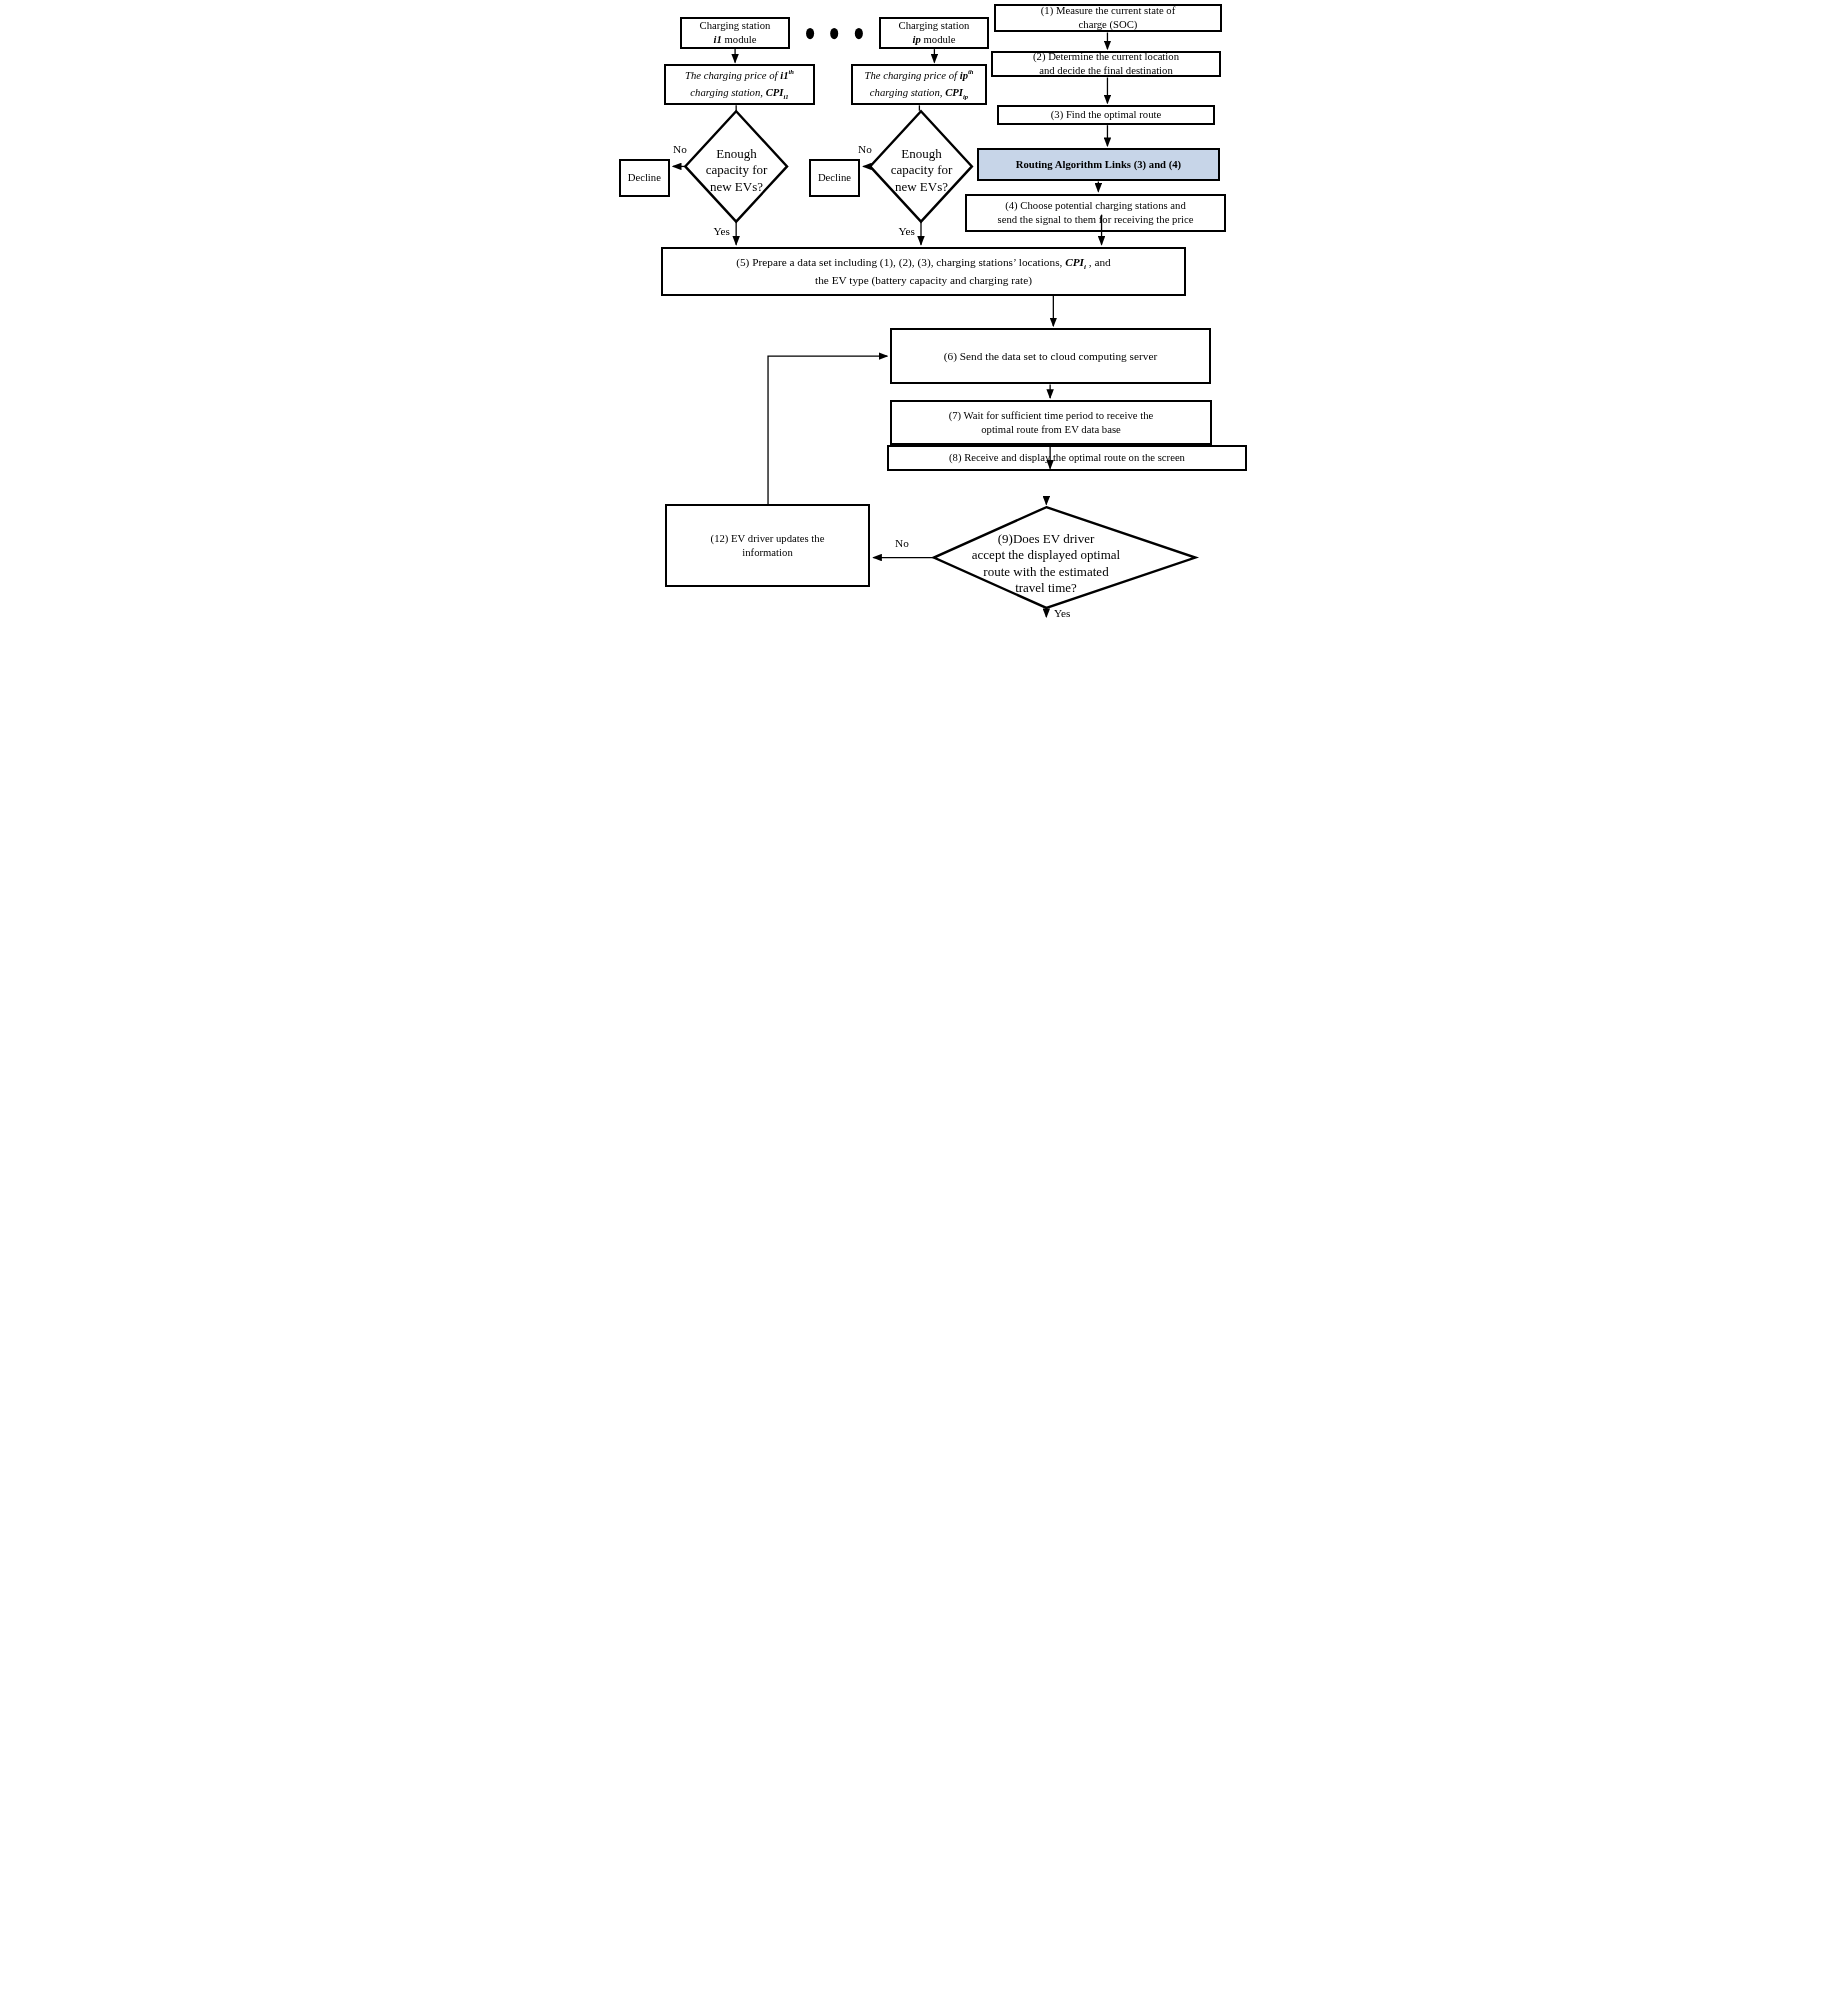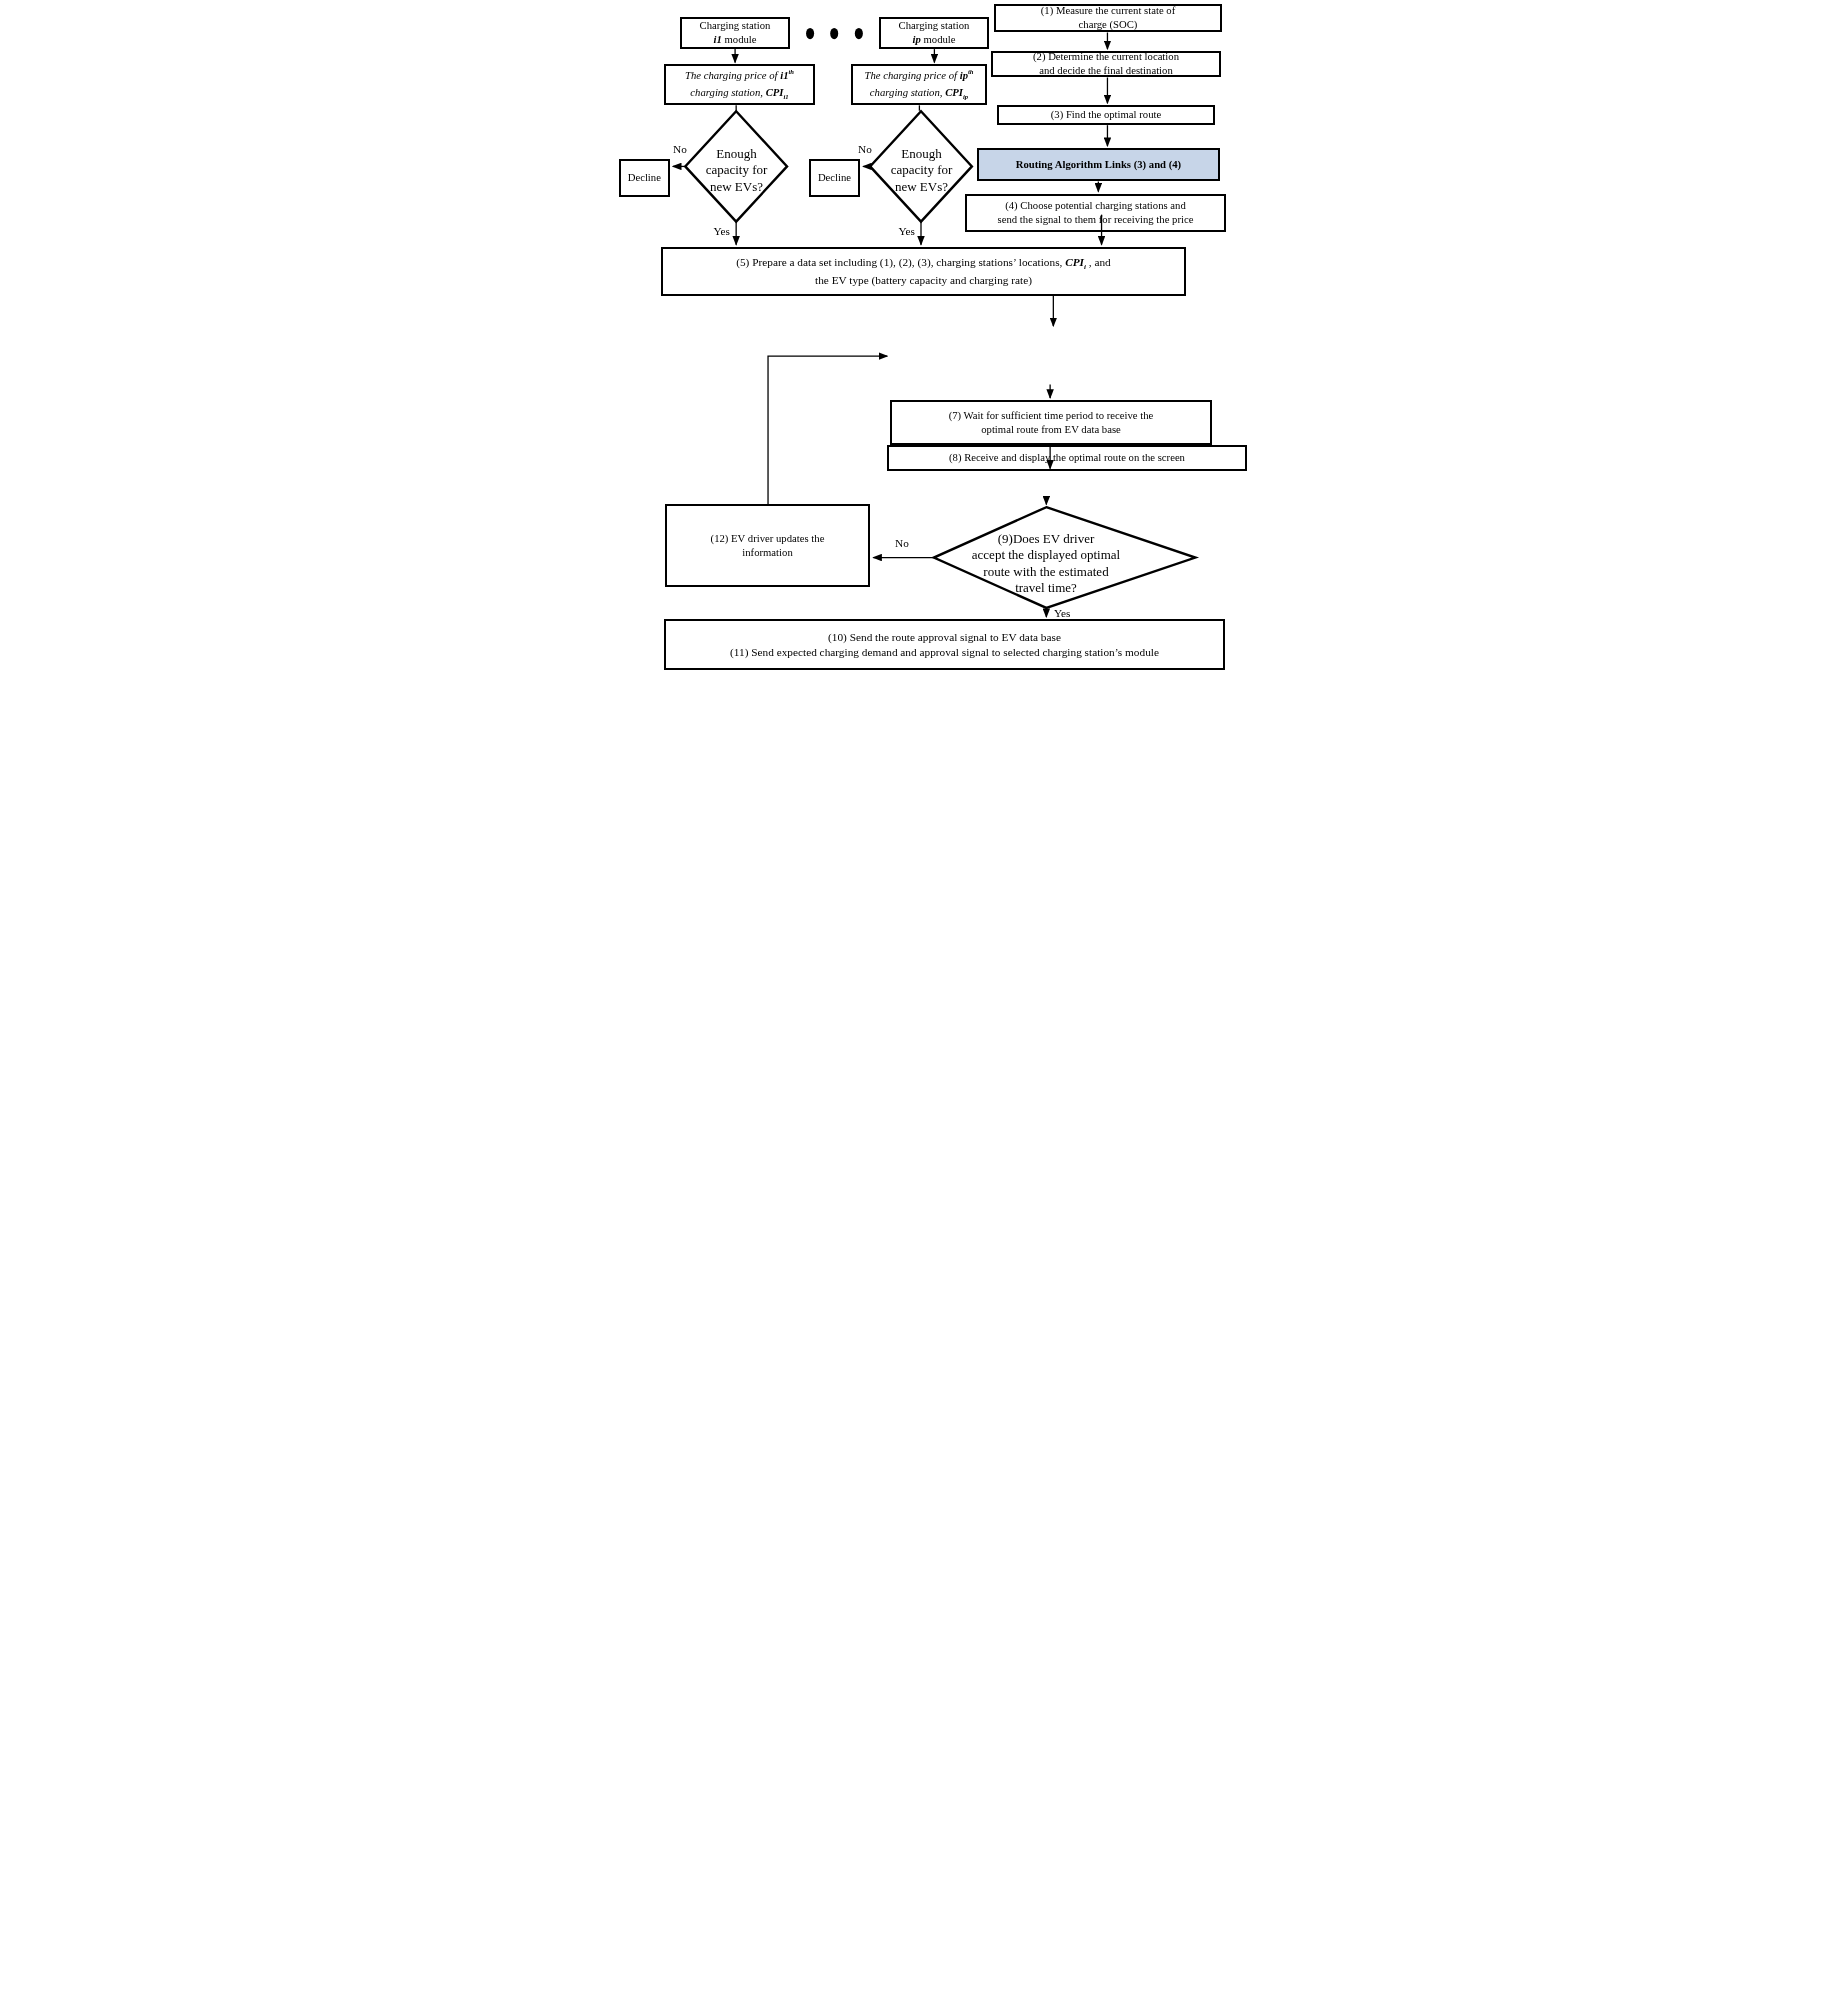--- a/index.html
+++ b/index.html
@@ -92,39 +92,38 @@
 
   <div class="box thick" style="left:195px; top:159px; width:51px; height:38px;">
     <div>Decline</div>
   </div>
 
   <div class="box spread big" style="left:47px; top:247px; width:525px; height:49px;">
     <div><span>(5) Prepare a data set including (1), (2), (3), charging stations’ locations, </span><span class="bi">CPI</span><sub class="bi">i</sub><span> , and</span></div>
     <div>the EV type (battery capacity and charging rate)</div>
   </div>
 
+  <div class="box big" style="left:276px; top:328px; width:321px; height:56px;">
+    <div>(6) Send the data set to cloud computing server</div>
+  </div>
 
   <div class="box" style="left:276px; top:400px; width:322px; height:45px;">
     <div>(7) Wait for sufficient time period to receive the</div>
     <div>optimal route from EV data base</div>
   </div>
 
   <div class="box" style="left:273px; top:445px; width:360px; height:26px;">
     <div>(8) Receive and display the optimal route on the screen</div>
   </div>
 
   <div class="box" style="left:51px; top:504px; width:205px; height:83px;">
     <div>(12) EV driver updates the</div>
     <div>information</div>
   </div>
 
-  <div class="box spread big" style="left:50px; top:619px; width:561px; height:51px;">
-    <div>(10) Send the route approval signal to EV data base</div>
-    <div>(11) Send expected charging demand and approval signal to selected charging station’s module</div>
-  </div>
 
   <div class="dtext" style="left:69px; top:146px; width:107px;">
     <div>Enough</div>
     <div>capacity for</div>
     <div>new EVs?</div>
   </div>
 
   <div class="dtext" style="left:254px; top:146px; width:107px;">
     <div>Enough</div>
     <div>capacity for</div>

